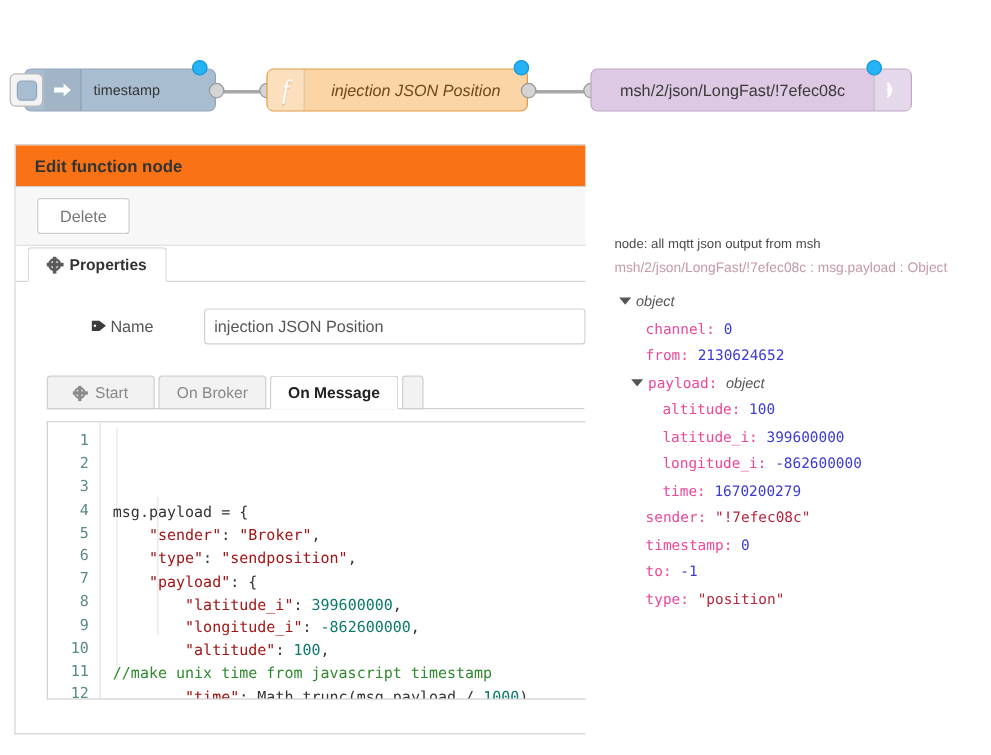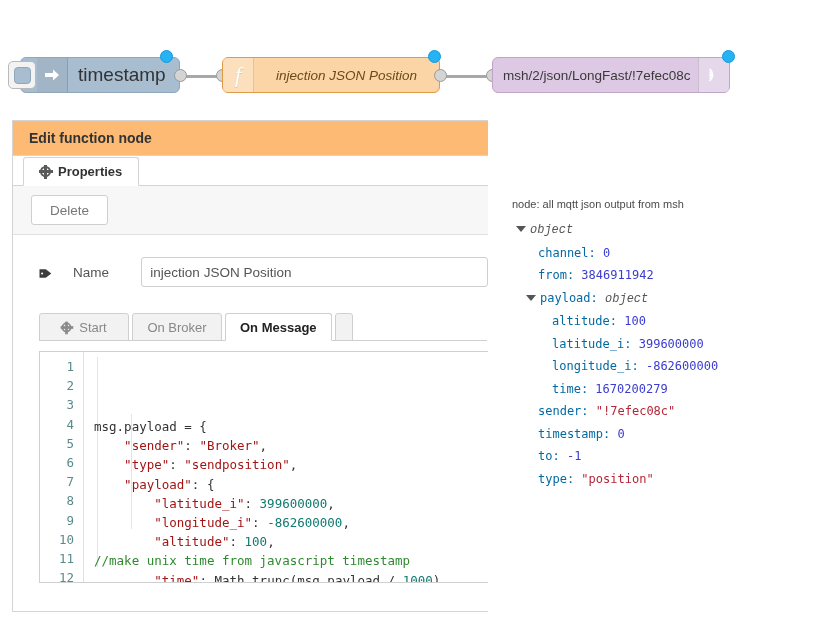--- a/index.html
+++ b/index.html
@@ -51,21 +51,21 @@
   .node {
     position: absolute;
     height: 36px;
     border-radius: 6px;
     box-sizing: border-box;
     display: flex;
     align-items: center;
     top: 57px;
   }
   .node-label {
-    font-size: 19px;
+    font-size: 12px;
     color: #3a3a3a;
     white-space: nowrap;
     overflow: hidden;
     padding: 0 10px;
   }
 
   
   #node-inject {
     left: 20px;
     width: 160px;
@@ -120,21 +120,21 @@
     font-style: italic;
     color: #6b4a18;
     font-size: 13.5px;
     text-align: center;
     flex: 1;
   }
 
   
   #node-mqtt {
     left: 492px;
-    width: 238px;
+    width: 268px;
     background: #ddc9e3;
     border: 1px solid #c0a5c9;
   }
   #node-mqtt .node-label {
     flex: 1;
     text-align: center;
     color: #3a3a3a;
     font-size: 13.5px;
   }
   #node-mqtt .node-icon {
@@ -151,21 +151,21 @@
     width: 476px;
     height: 492px;
     background: #ffffff;
     border: 1px solid #d4d4d4;
     border-right: none;
     box-sizing: border-box;
     overflow: hidden;
   }
   #panel-header {
     height: 34px;
-    background: #fdba74;
+    background: #f97316;
     border-bottom: 1px solid #d4d4d4;
     display: flex; align-items: center;
     padding-left: 16px;
   }
   #panel-title {
     font-size: 14px;
     font-weight: bold;
     color: #333333;
   }
   #panel-toolbar {
@@ -245,24 +245,25 @@
   }
 
   
   #form-area {
     padding: 22px 0 0 26px;
   }
   #name-row {
     display: flex; align-items: center;
   }
   #name-label {
-    display: flex; align-items: center; gap: 21px;
+    display: flex; gap: 3px;
     width: 104px;
     font-size: 13.5px;
     color: #555555;
+    margin-left: 37px;
   }
   .tag-icon {
     display: inline-block;
     width: 13px; height: 11px;
     position: relative;
   }
   #name-input {
     width: 352px;
     height: 30px;
     border: 1px solid #cfcfcf;
@@ -386,25 +387,25 @@
     font-family: "Liberation Sans", sans-serif;
     font-size: 11.5px;
     color: #c39ba6;
     margin-bottom: 10px;
   }
   .dbg-row {
     line-height: 22.5px;
     white-space: nowrap;
     color: #5a5a8a;
   }
-  .dbg-key { color: #0369a1; }
+  .dbg-key { color: #ec4899; }
   .dbg-num { color: #3b3bd1; }
   .dbg-str { color: #b5263a; }
   .dbg-type {
-    font-family: Liberation Mono, monospace;
+    font-family: Liberation Sans, sans-serif;
     font-style: italic;
     color: #555555;
   }
   .caret {
     display: inline-block;
     width: 0; height: 0;
     border-left: 5px solid transparent;
     border-right: 5px solid transparent;
     border-top: 6px solid #555555;
     margin-right: 4px;
@@ -461,32 +462,32 @@
   </div>
   <div class="blue-dot" style="left:722px; top:50px;"></div>
 </div>
 
 <div id="edit-panel">
 
   <div id="panel-header">
     <span id="panel-title">Edit function node</span>
   </div>
 
+  <div id="panel-toolbar">
+    <button id="delete-button">Delete</button>
+  </div>
+
   <div id="tab-strip">
     <div class="main-tab">
       <span class="gear">
         <span class="gear-spokes"></span>
           <span class="gear-spokes2"></span>
       </span>
       <span>Properties</span>
     </div>
-  </div>
-
-  <div id="panel-toolbar">
-    <button id="delete-button">Delete</button>
   </div>
 
   <div id="form-area">
     <div id="name-row">
       <div id="name-label">
         <span class="tag-icon">
           <svg width="13" height="11" viewBox="0 0 13 11" aria-hidden="true">
             <path d="M0.5 1.2 h6.3 L12.3 5.5 L6.8 9.8 H0.5 Z" fill="#3d3d3d"></path>
             <circle cx="3.1" cy="5.5" r="1.05" fill="#ffffff"></circle>
           </svg>
@@ -534,28 +535,29 @@
     <div id="code-lines">
       <div class="indent-guide" style="left:13px; top:5px; height:210px;"></div>
       <div class="indent-guide" style="left:47px; top:62px; height:115px;"></div>
       <div id="code-render"><div class="code-line"><span class="tok-plain">msg</span>.<span class="tok-plain">payload</span> = {</div><div class="code-line">    <span class="tok-prop">"sender"</span>: <span class="tok-str">"Broker"</span>,</div><div class="code-line">    <span class="tok-prop">"type"</span>: <span class="tok-str">"sendposition"</span>,</div><div class="code-line">    <span class="tok-prop">"payload"</span>: {</div><div class="code-line">        <span class="tok-prop">"latitude_i"</span>: <span class="tok-num">399600000</span>,</div><div class="code-line">        <span class="tok-prop">"longitude_i"</span>: <span class="tok-num">-862600000</span>,</div><div class="code-line">        <span class="tok-prop">"altitude"</span>: <span class="tok-num">100</span>,</div><div class="code-line"><span class="tok-com">//make unix time from javascript timestamp</span></div><div class="code-line">        <span class="tok-prop">"time"</span>: <span class="tok-plain">Math</span>.<span class="tok-plain">trunc</span>(<span class="tok-plain">msg</span>.<span class="tok-plain">payload</span> / <span class="tok-num">1000</span>)</div></div>
     </div>
   </div>
 </div>
 
 <div id="debug-panel">
   <div id="debug-node-line">node: all mqtt json output from msh</div>
+  <div id="debug-topic-line">msh/2/json/LongFast/!7efec08c : msg.payload : Object</div>
 
   <div class="dbg-row" style="padding-left:4px;">
     <span class="caret"></span><span class="dbg-type">object</span>
   </div>
 
   <div id="debug-rows">
       <div class="dbg-row ind-1"><span class="dbg-key">channel:</span> <span class="dbg-num">0</span></div>
-      <div class="dbg-row ind-1"><span class="dbg-key">from:</span> <span class="dbg-num">3846911942</span></div>
+      <div class="dbg-row ind-1"><span class="dbg-key">from:</span> <span class="dbg-num">2130624652</span></div>
       <div class="dbg-row ind-0"><span class="caret"></span><span class="dbg-key">payload:</span> <span class="dbg-type">object</span></div>
       <div class="dbg-row ind-2"><span class="dbg-key">altitude:</span> <span class="dbg-num">100</span></div>
       <div class="dbg-row ind-2"><span class="dbg-key">latitude_i:</span> <span class="dbg-num">399600000</span></div>
       <div class="dbg-row ind-2"><span class="dbg-key">longitude_i:</span> <span class="dbg-num">-862600000</span></div>
       <div class="dbg-row ind-2"><span class="dbg-key">time:</span> <span class="dbg-num">1670200279</span></div>
       <div class="dbg-row ind-1"><span class="dbg-key">sender:</span> <span class="dbg-str">"!7efec08c"</span></div>
       <div class="dbg-row ind-1"><span class="dbg-key">timestamp:</span> <span class="dbg-num">0</span></div>
       <div class="dbg-row ind-1"><span class="dbg-key">to:</span> <span class="dbg-num">-1</span></div>
       <div class="dbg-row ind-1"><span class="dbg-key">type:</span> <span class="dbg-str">"position"</span></div>
     </div>

